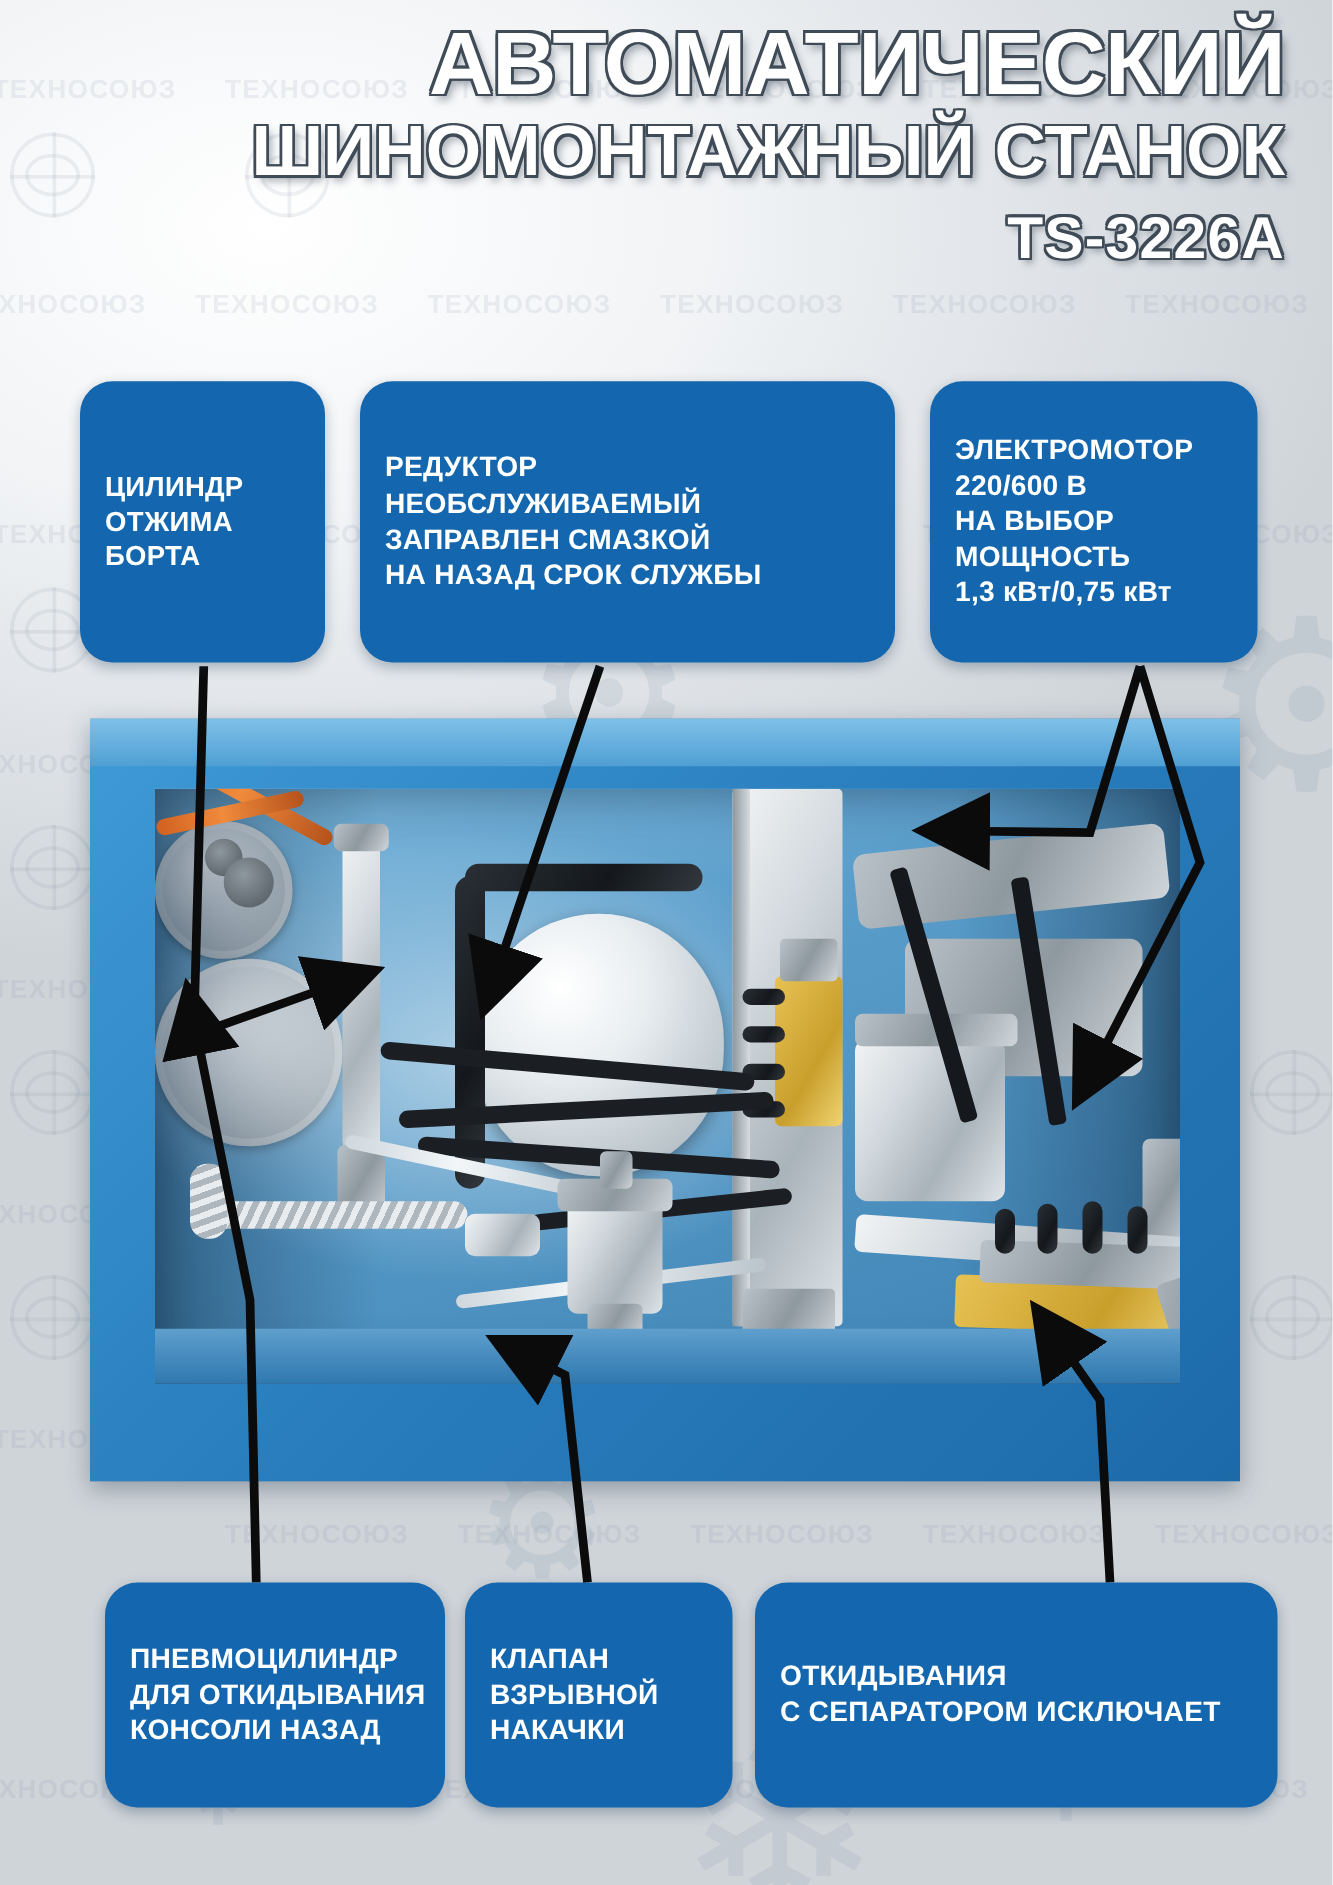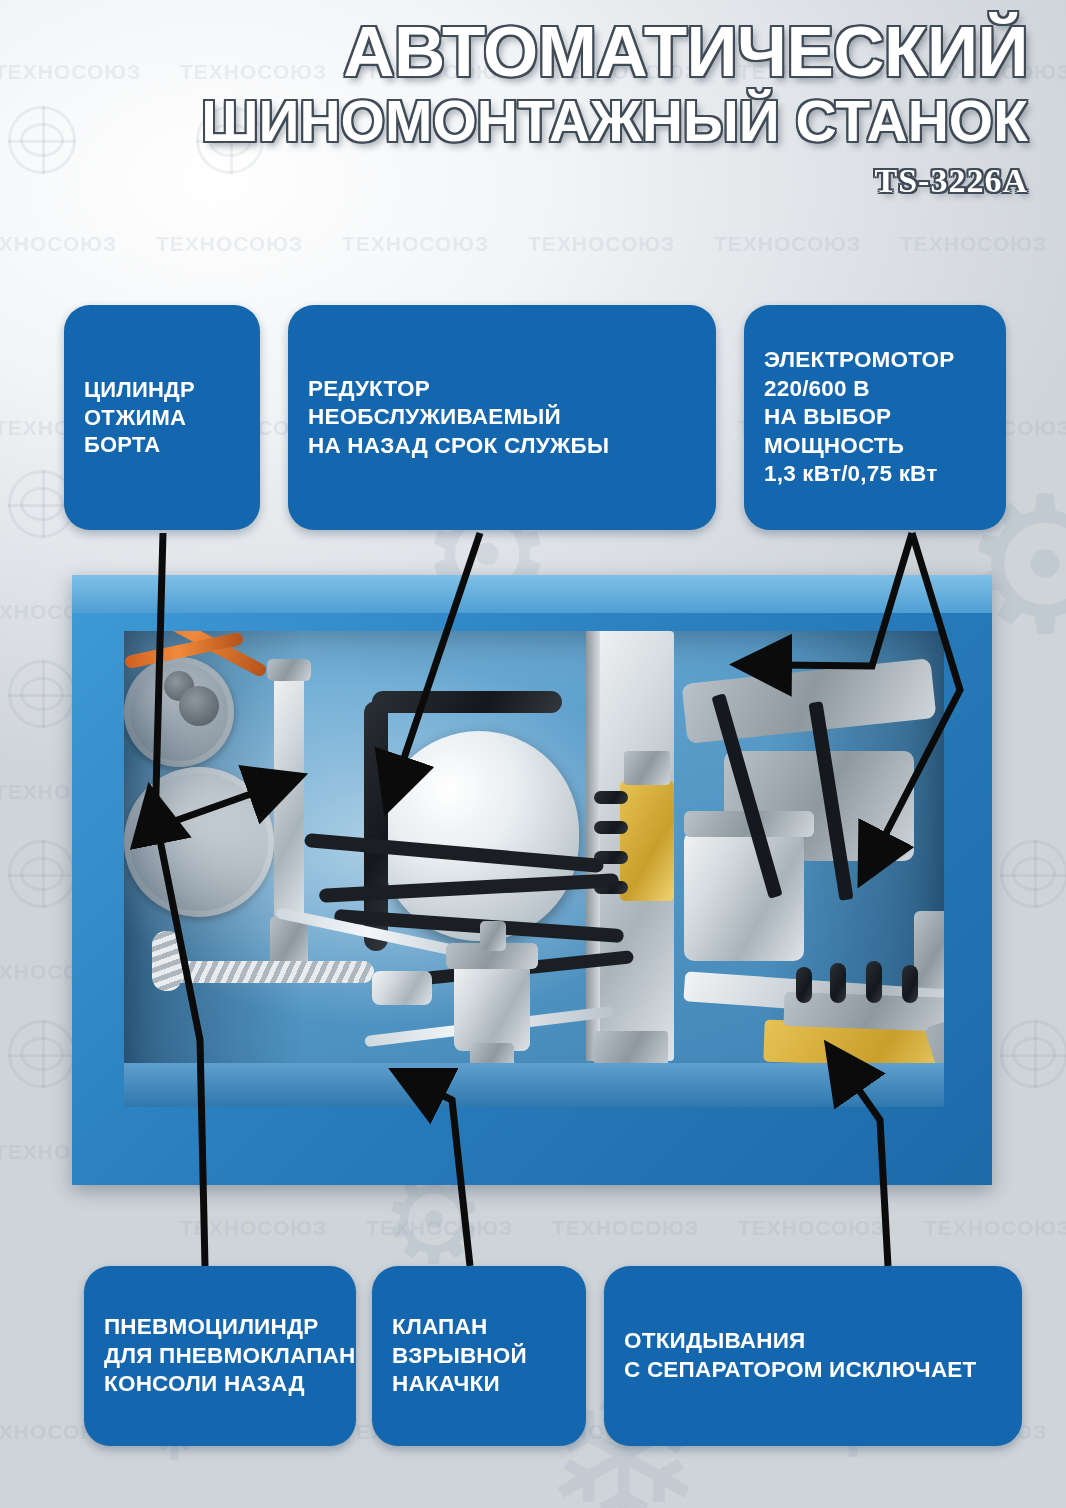--- a/index.html
+++ b/index.html
@@ -110,29 +110,28 @@
     line-height: 1;
     letter-spacing: 0px;
     text-shadow:
       2px 0 0 #3f4b57, -2px 0 0 #3f4b57, 0 2px 0 #3f4b57, 0 -2px 0 #3f4b57,
       2px 2px 0 #3f4b57, -2px 2px 0 #3f4b57, 2px -2px 0 #3f4b57, -2px -2px 0 #3f4b57,
       4px 5px 7px rgba(40,55,70,0.40);
     white-space: nowrap;
   }
   .model {
     margin-top: 12px;
-    font-size: 34px;
+    font-size: 47px;
     font-weight: 700;
     letter-spacing: 1px;
     color: #ffffff;
     text-shadow:
       2px 0 0 #3f4b57, -2px 0 0 #3f4b57, 0 2px 0 #3f4b57, 0 -2px 0 #3f4b57,
       2px 2px 0 #3f4b57, -2px 2px 0 #3f4b57, 2px -2px 0 #3f4b57, -2px -2px 0 #3f4b57,
       3px 4px 6px rgba(40,55,70,0.40);
-    font-family: Liberation Serif, serif;
   }
 
   
   .photo {
     position: absolute;
     left: 72px;
     top: 575px;
     width: 920px;
     height: 610px;
     background:
@@ -432,38 +431,39 @@
       <div>ЦИЛИНДР</div>
       <div>ОТЖИМА</div>
       <div>БОРТА</div>
     </div>
   </div>
 
   <div class="callout c2">
     <div>
       <div>РЕДУКТОР</div>
       <div>НЕОБСЛУЖИВАЕМЫЙ</div>
+      <div>ЗАПРАВЛЕН СМАЗКОЙ</div>
       <div>НА НАЗАД СРОК СЛУЖБЫ</div>
     </div>
   </div>
 
   <div class="callout c3">
     <div>
       <div>ЭЛЕКТРОМОТОР</div>
       <div>220/600 В</div>
       <div>НА ВЫБОР</div>
       <div>МОЩНОСТЬ</div>
       <div>1,3 кВт/0,75 кВт</div>
     </div>
   </div>
 
   <div class="callout c4">
     <div>
       <div>ПНЕВМОЦИЛИНДР</div>
-      <div>ДЛЯ ПНЕВМОКЛАПАН</div>
+      <div>ДЛЯ ОТКИДЫВАНИЯ</div>
       <div>КОНСОЛИ НАЗАД</div>
     </div>
   </div>
 
   <div class="callout c5">
     <div>
       <div>КЛАПАН</div>
       <div>ВЗРЫВНОЙ</div>
       <div>НАКАЧКИ</div>
     </div>

